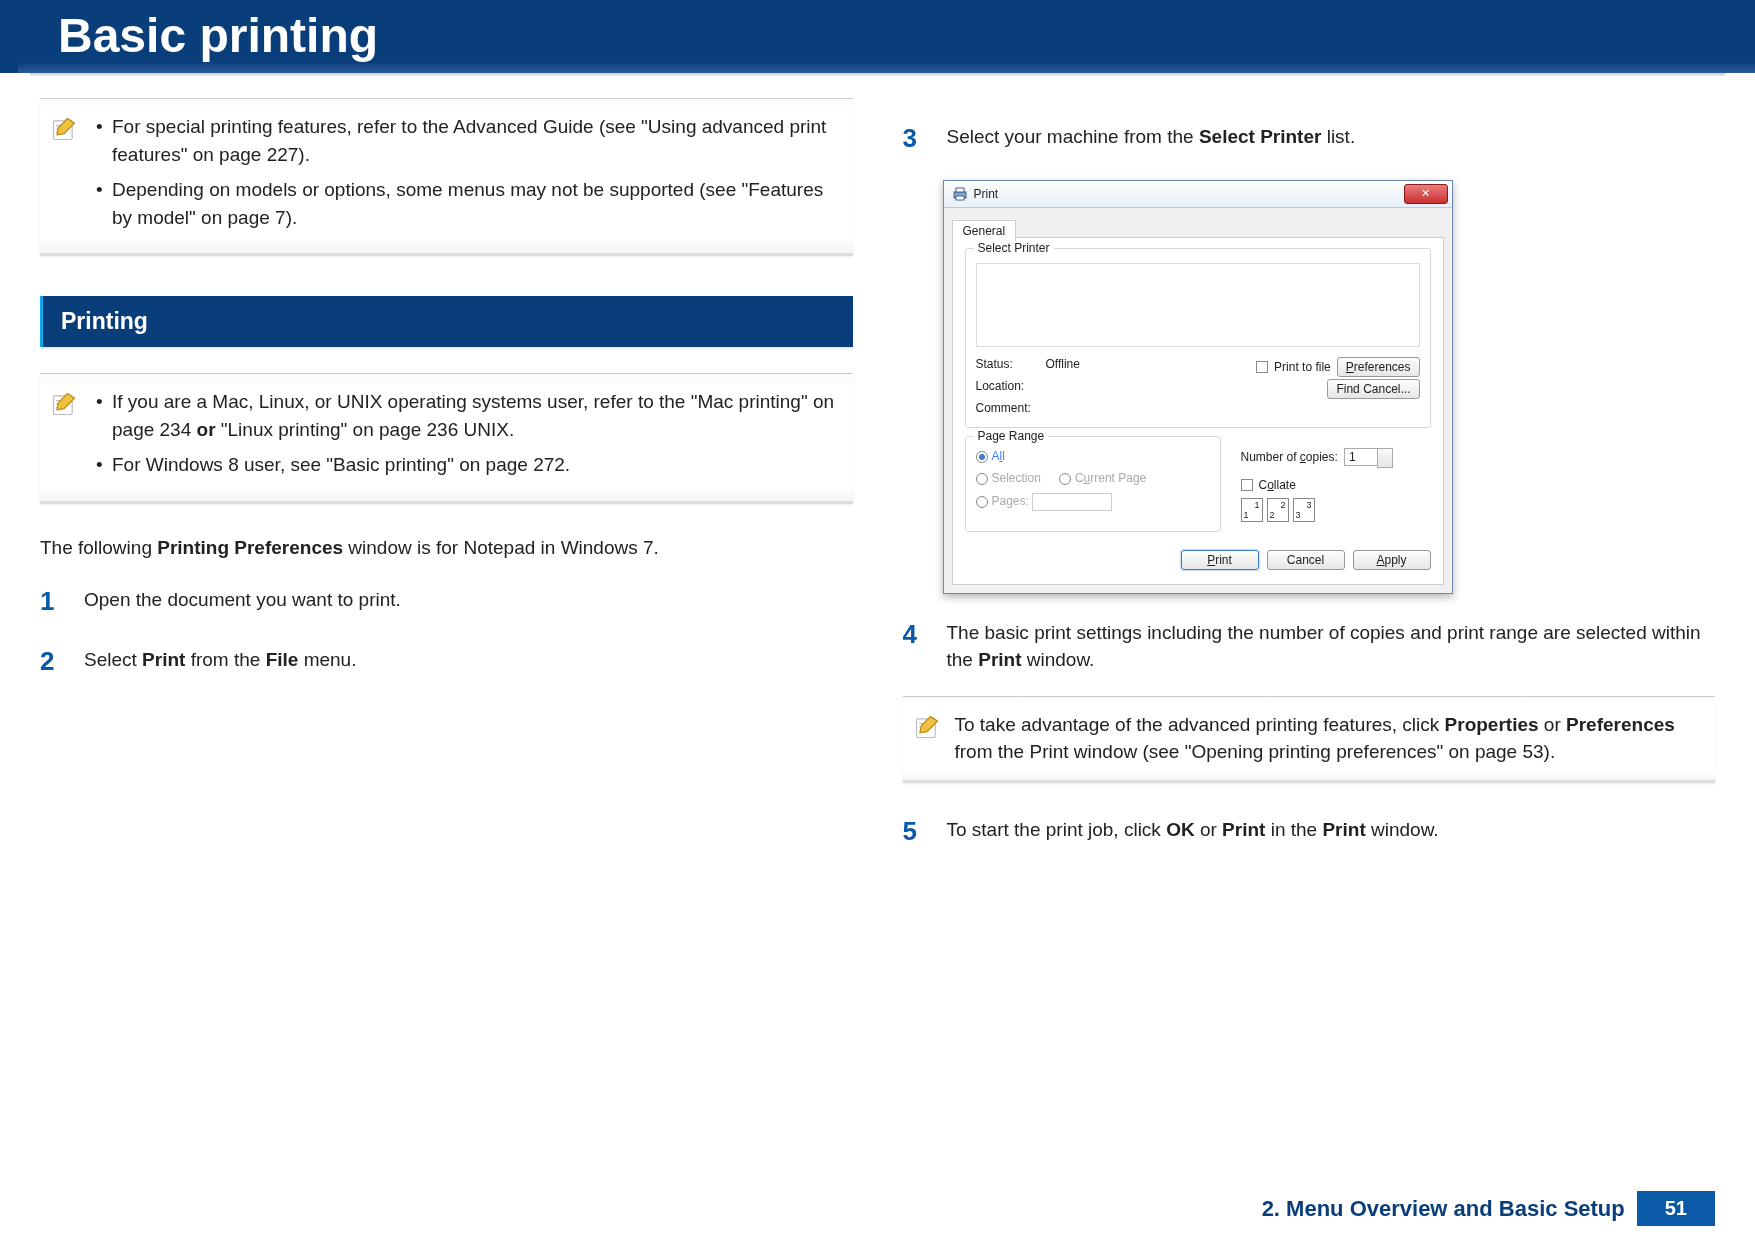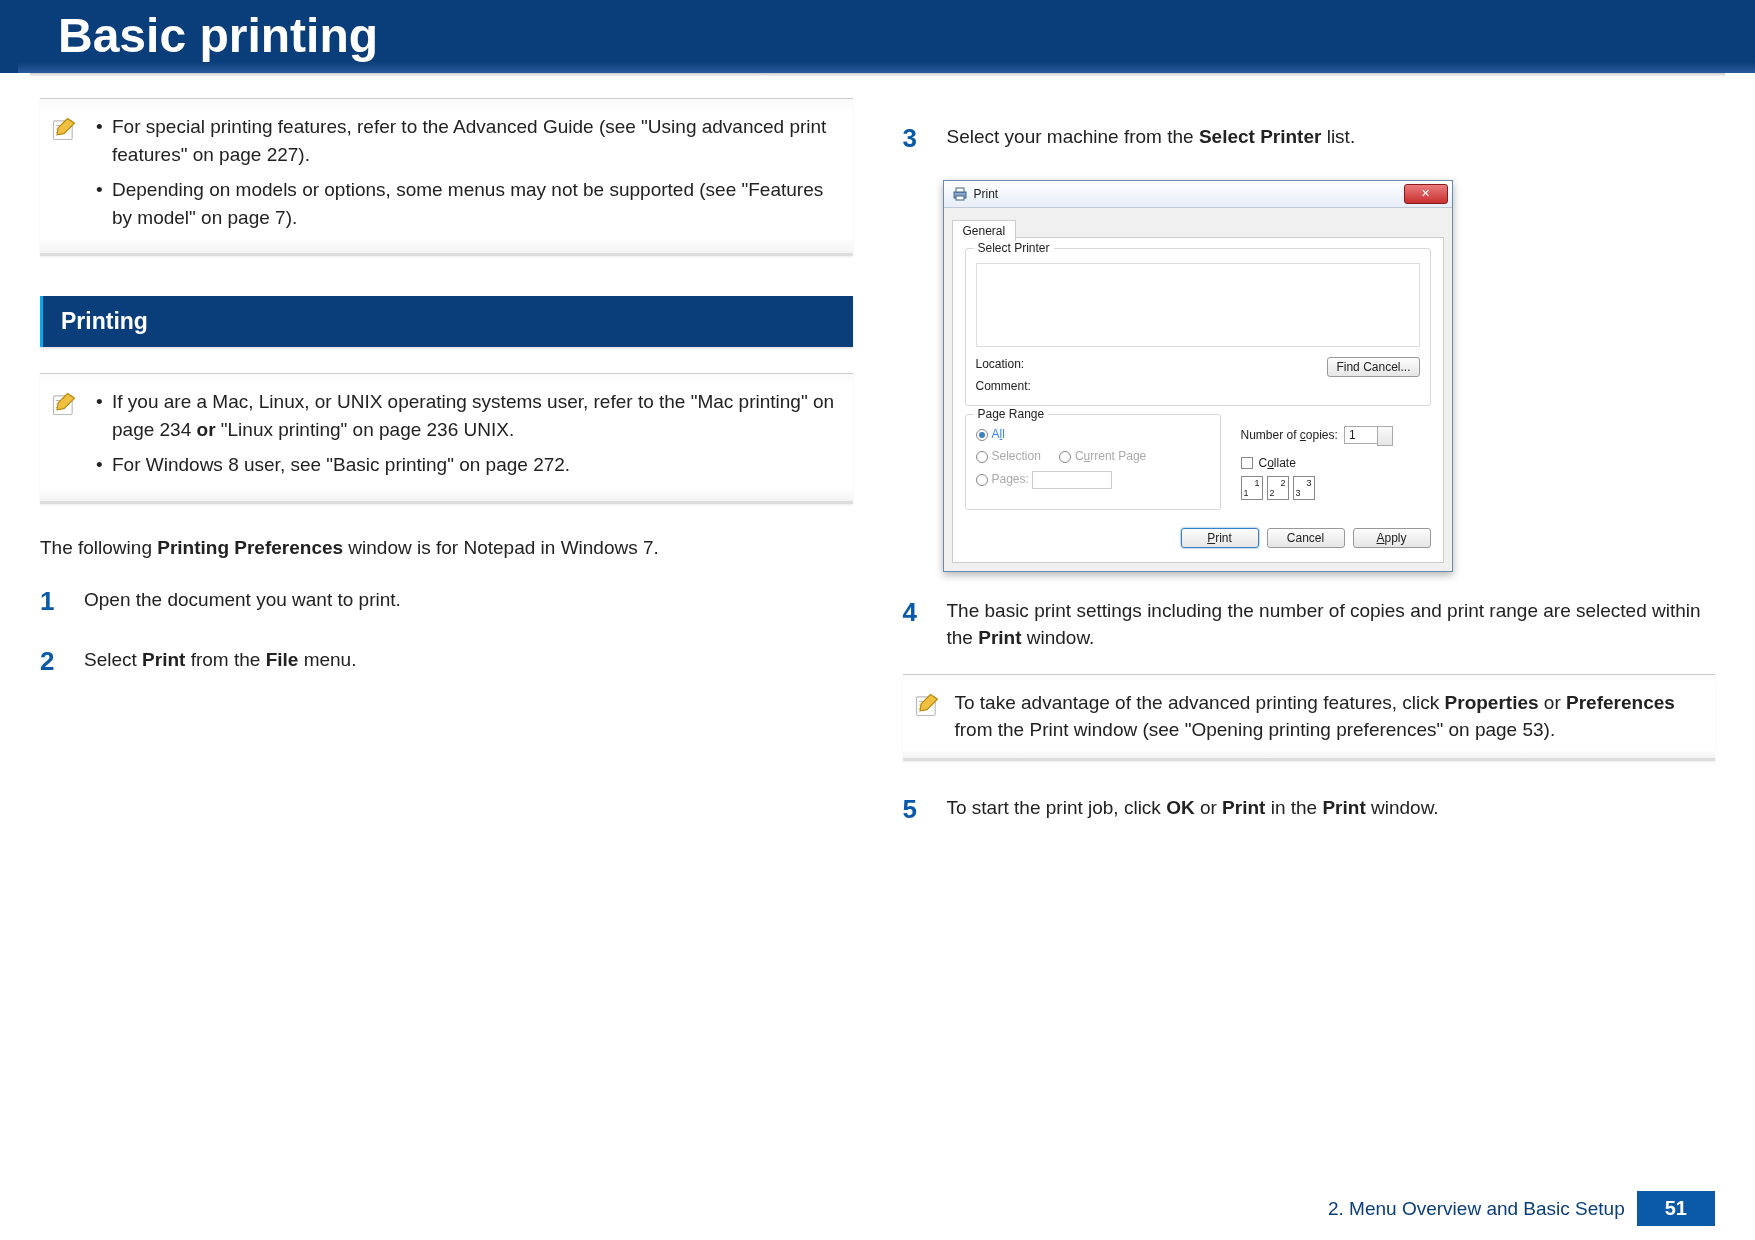--- a/index.html
+++ b/index.html
@@ -202,22 +202,22 @@
   .footer {
     position: absolute;
     bottom: 14px;
     right: 40px;
     display: flex;
     align-items: center;
     gap: 12px;
   }
   .footer-text {
     color: #0a3e7a;
-    font-weight: normal;
-    font-size: 19px;
+    font-weight: bold;
+    font-size: 22px;
     text-align: center;
   }
   .page-badge {
     background: #0a5aa8;
     color: #fff;
     font-weight: bold;
     font-size: 20px;
     padding: 6px 28px;
   }
   .u { text-decoration: underline; }
@@ -303,20 +303,29 @@
           <span class="dlg-close">✕</span>
         </div>
         <div class="dlg-body">
           <span class="tab">General</span>
           <div class="tab-panel">
 
             <div class="fieldset">
               <span class="fs-legend">Select Printer</span>
               <div class="select-printer-area"></div>
               <div class="status-row">
+                <span class="status-label">Status:</span>
+                <span>Offline</span>
+                <span class="status-right">
+                  <span class="chk"></span>
+                  <span>Print to file</span>
+                  <span class="win-btn"><span class="u">P</span><span>references</span></span>
+                </span>
+              </div>
+              <div class="status-row">
                 <span class="status-label">Location:</span>
                 <span class="status-right">
                   <span class="win-btn">Find Cancel...</span>
                 </span>
               </div>
               <div class="status-row">
                 <span class="status-label">Comment:</span>
               </div>
             </div>
 

